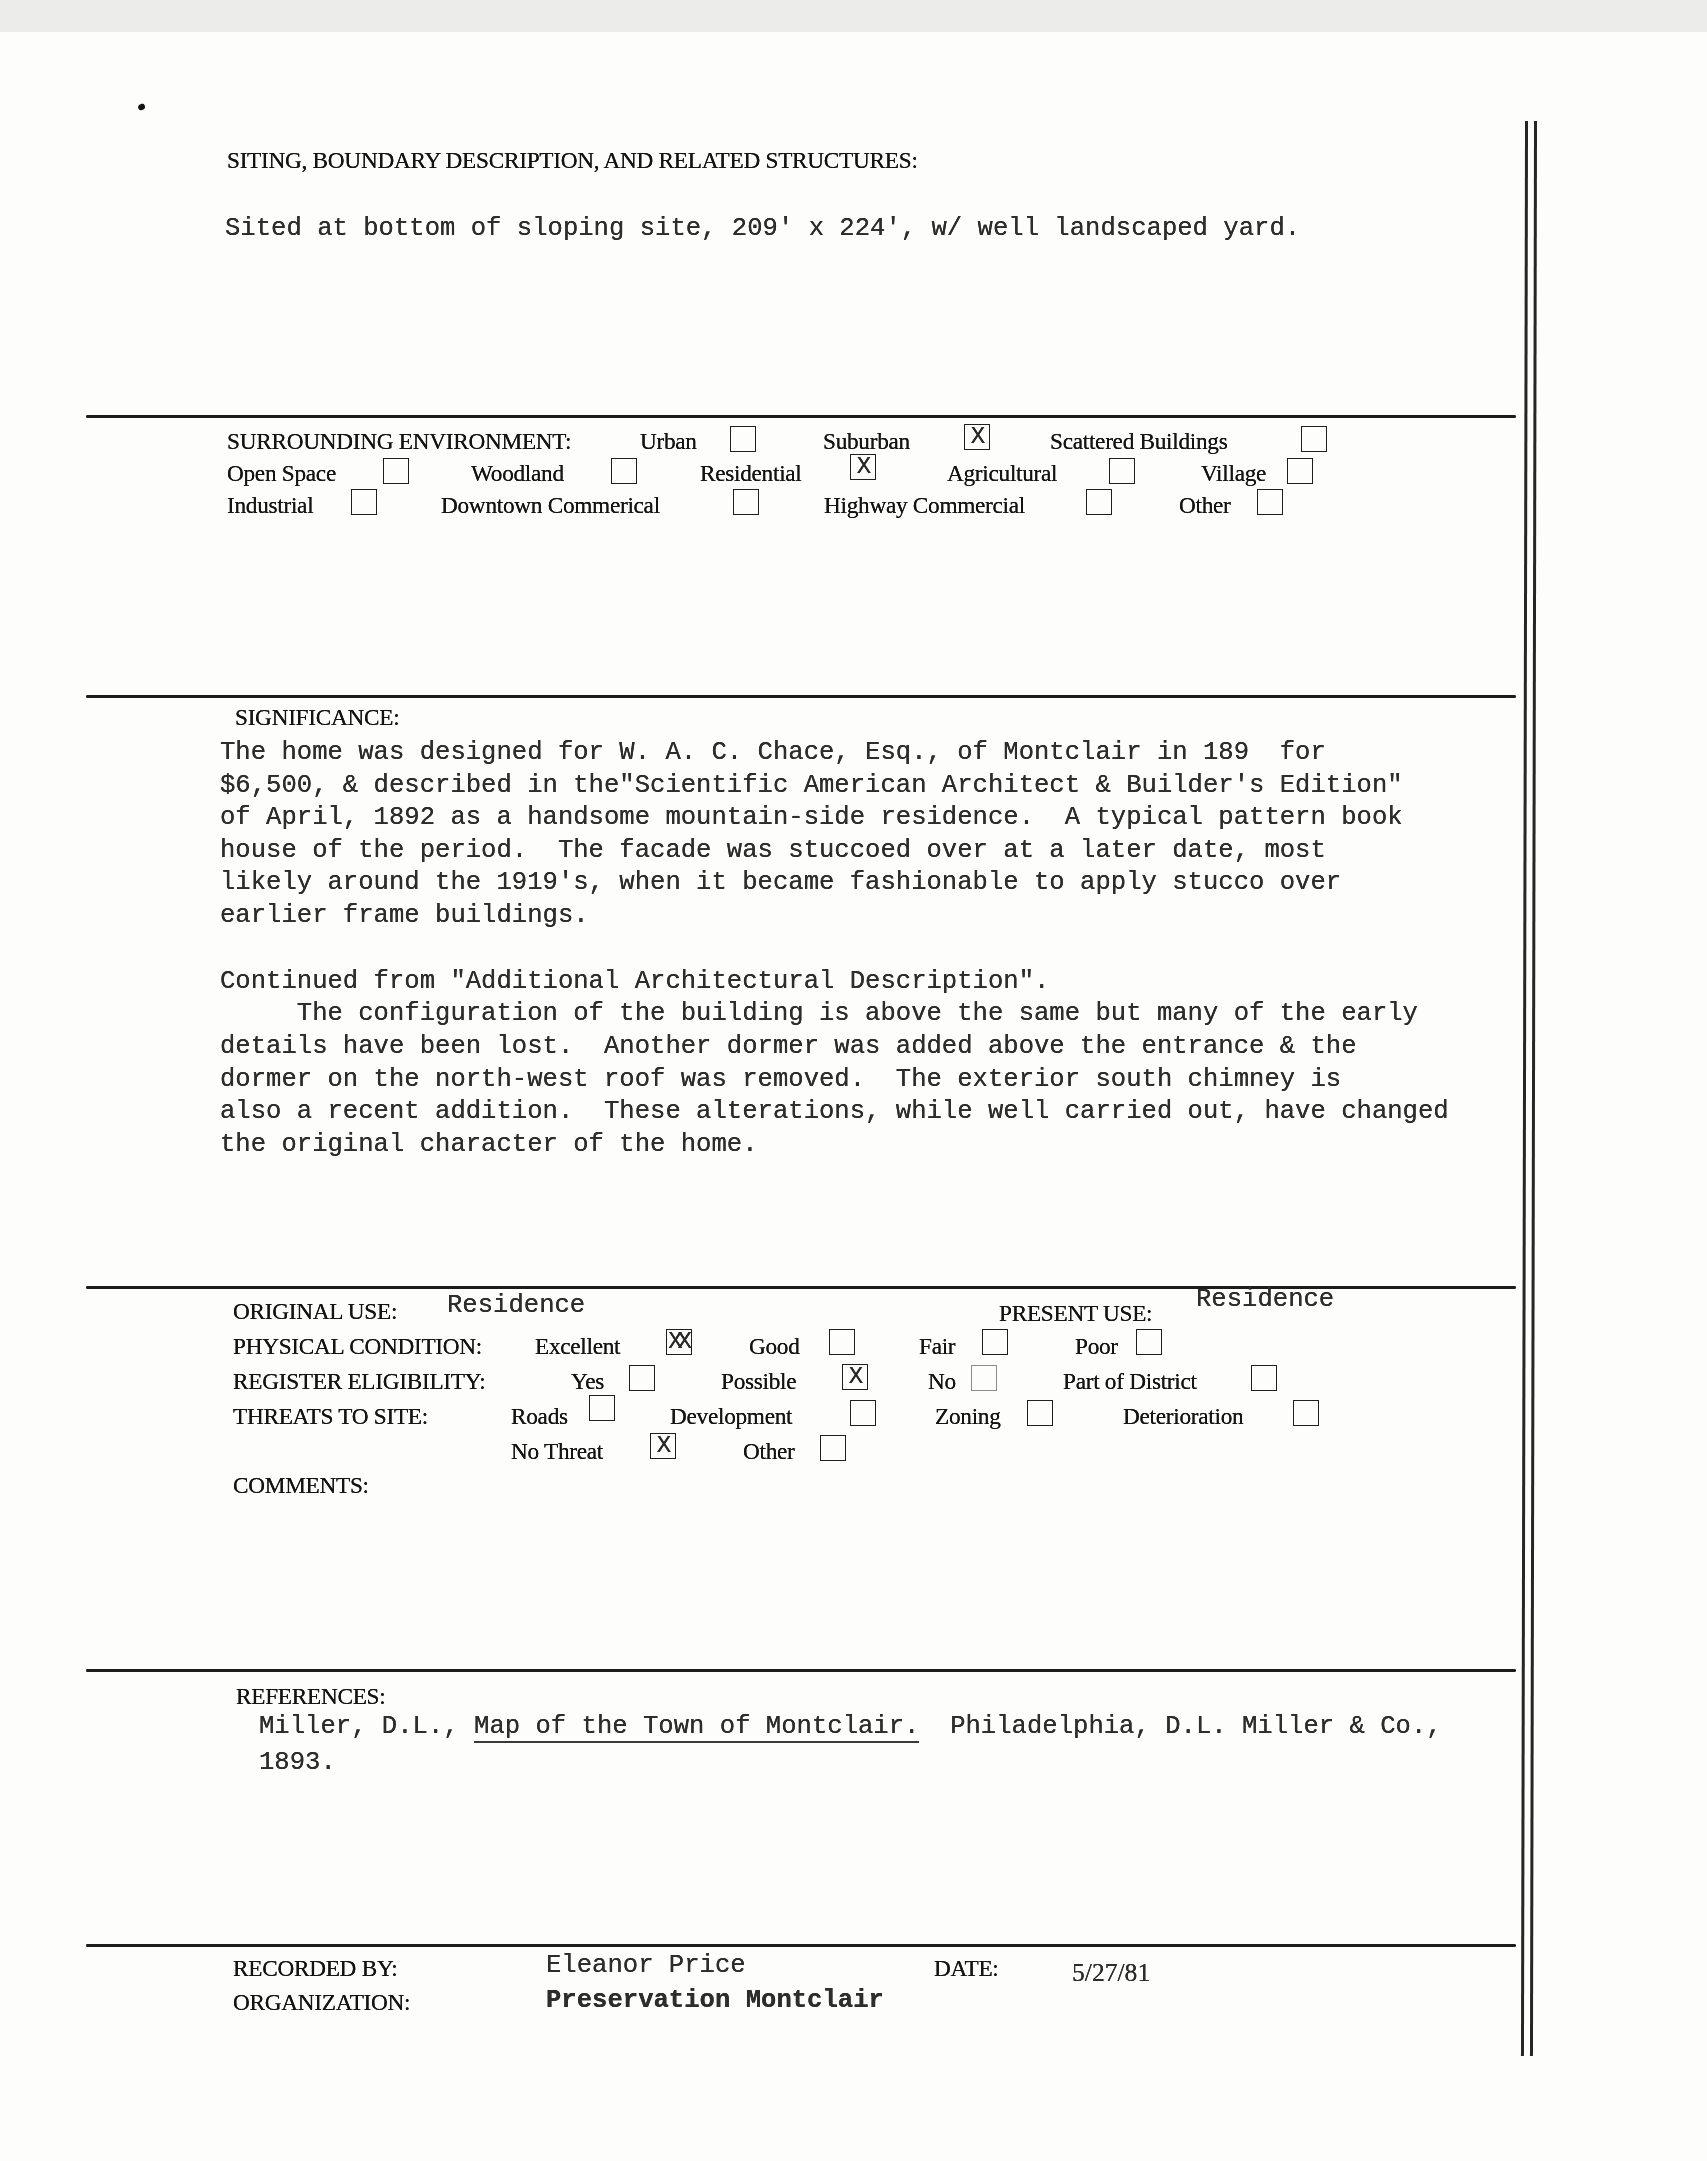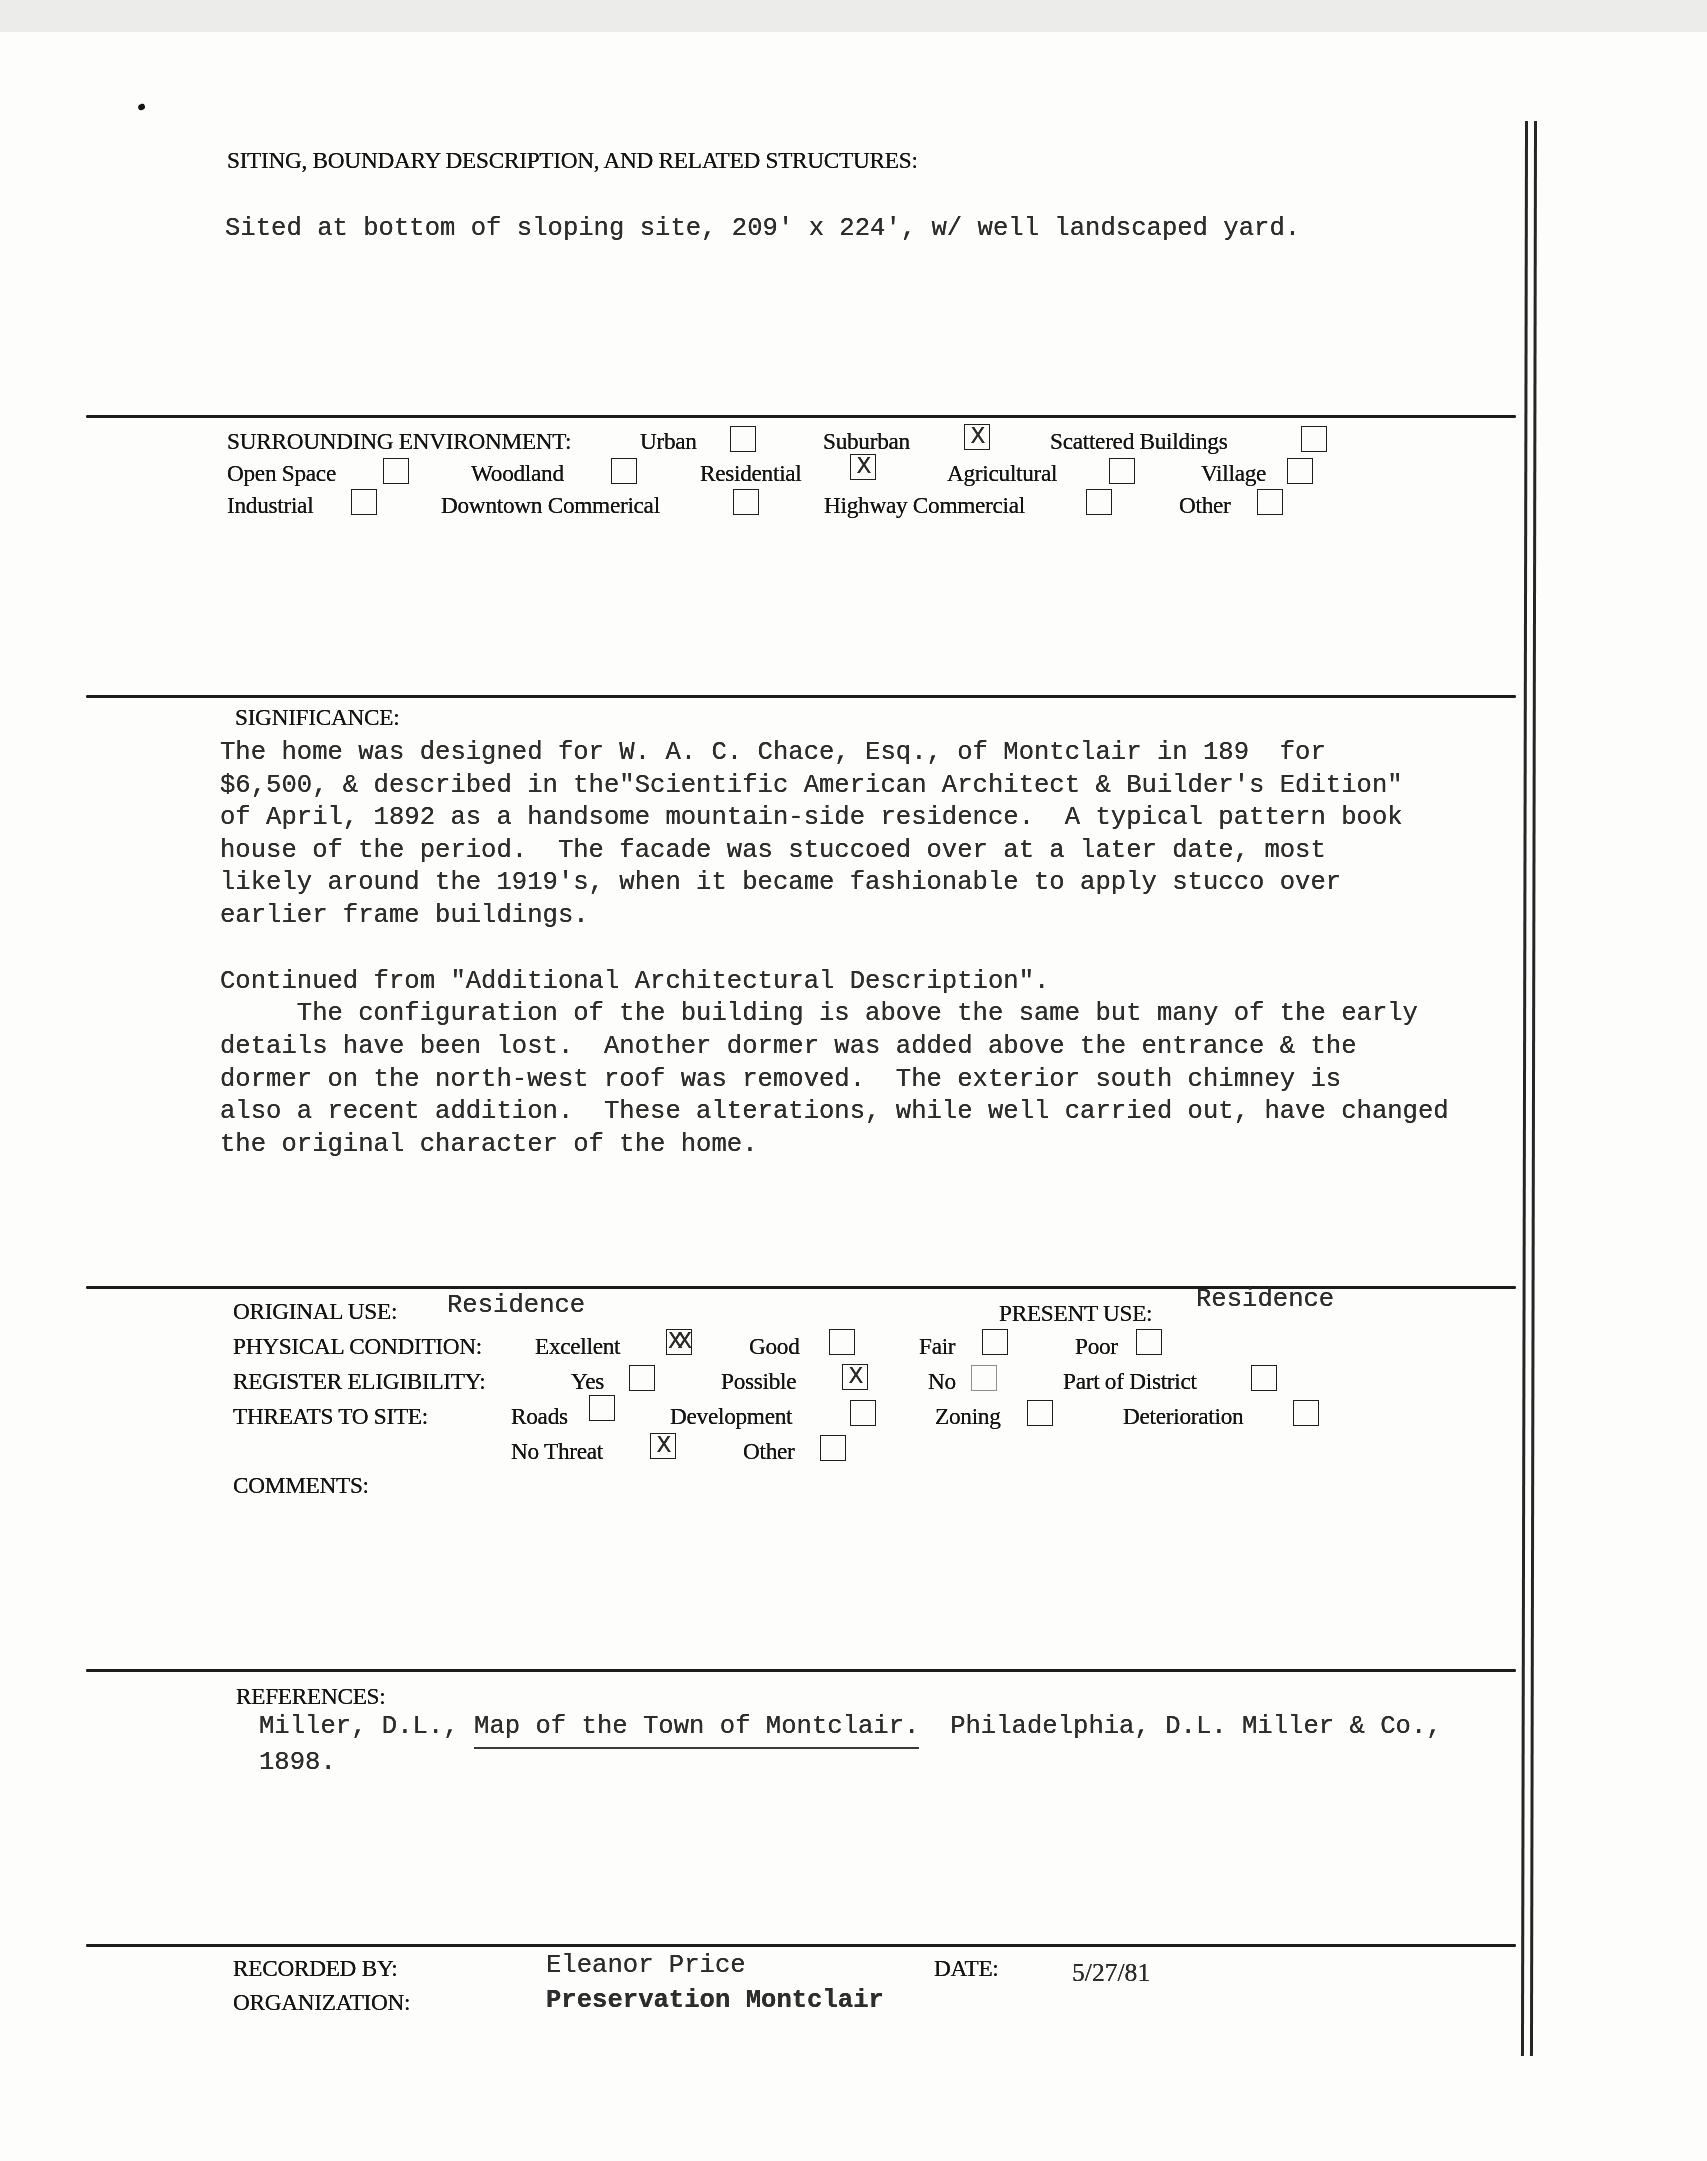--- a/index.html
+++ b/index.html
@@ -47,21 +47,21 @@
     font-size:24px; line-height:23px;
     color:#2a2a2a;
     text-align:center;
     letter-spacing:-5.1px;
     margin-left:-2.6px;
     text-shadow:0 0 0.4px #222;
     overflow:visible;
   }
   .cb.faint { border-color:#8d8d8d; border-style:solid; }
   .vline { position:absolute; width:2.6px; background:#262626; }
-  .underline-ref { border-bottom:2.6px solid #3a3a3a; padding-bottom:6px; }
+  .underline-ref { border-bottom:2.6px solid #3a3a3a; padding-bottom:0; }
   .speck { position:absolute; background:#141414; }
 </style>
 </head>
 <body>
 
 <div class="page">
 
   <span class="speck" style="left:138px;top:72px;width:7px;height:5.8px;border-radius:60% 40% 55% 50%;transform:rotate(-18deg);"></span>
   <span class="vline" style="left:1523px;top:89px;height:1935px;transform:rotate(0.12deg);"></span>
   <span class="vline" style="left:1532px;top:89px;height:1935px;transform:rotate(0.12deg);"></span>
@@ -220,21 +220,21 @@
   <span class="cb" style="left:820px;top:1403px;">
       <span class="mark"></span>
     </span>
 
   <span class="abs slabel" style="left:233px;top:1439px;">COMMENTS:</span>
 
   <div class="hr" style="top:1637px;"></div>
 
   <span class="abs slabel" style="left:236px;top:1650px;">REFERENCES:</span>
   <span class="abs mono" style="left:259px;top:1678px;"><span>Miller, D.L., </span><span class="underline-ref">Map of the Town of Montclair.</span><span>  Philadelphia, D.L. Miller &amp; Co.,</span></span>
-  <span class="abs mono" style="left:259px;top:1714px;">1898.</span>
+  <span class="abs mono" style="left:259px;top:1714px;">1893.</span>
 
   <div class="hr" style="top:1912px;"></div>
 
   <span class="abs slabel" style="left:233px;top:1922px;">RECORDED BY:</span>
   <span class="abs mono" style="left:546px;top:1917px;">Eleanor Price</span>
   <span class="abs slabel" style="left:934px;top:1922px;">DATE:</span>
   <span class="abs mono" style="left:1072px;top:1924px;font-family:Liberation Serif, serif;">5/27/81</span>
   <span class="abs slabel" style="left:233px;top:1956px;">ORGANIZATION:</span>
   <span class="abs mono" style="left:546px;top:1952px;font-weight:bold;">Preservation Montclair</span>
 

